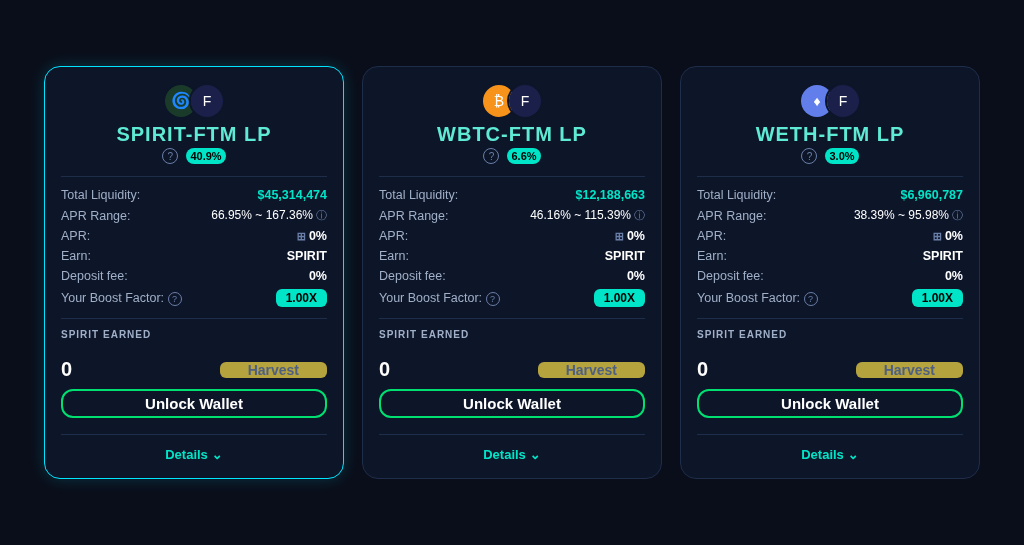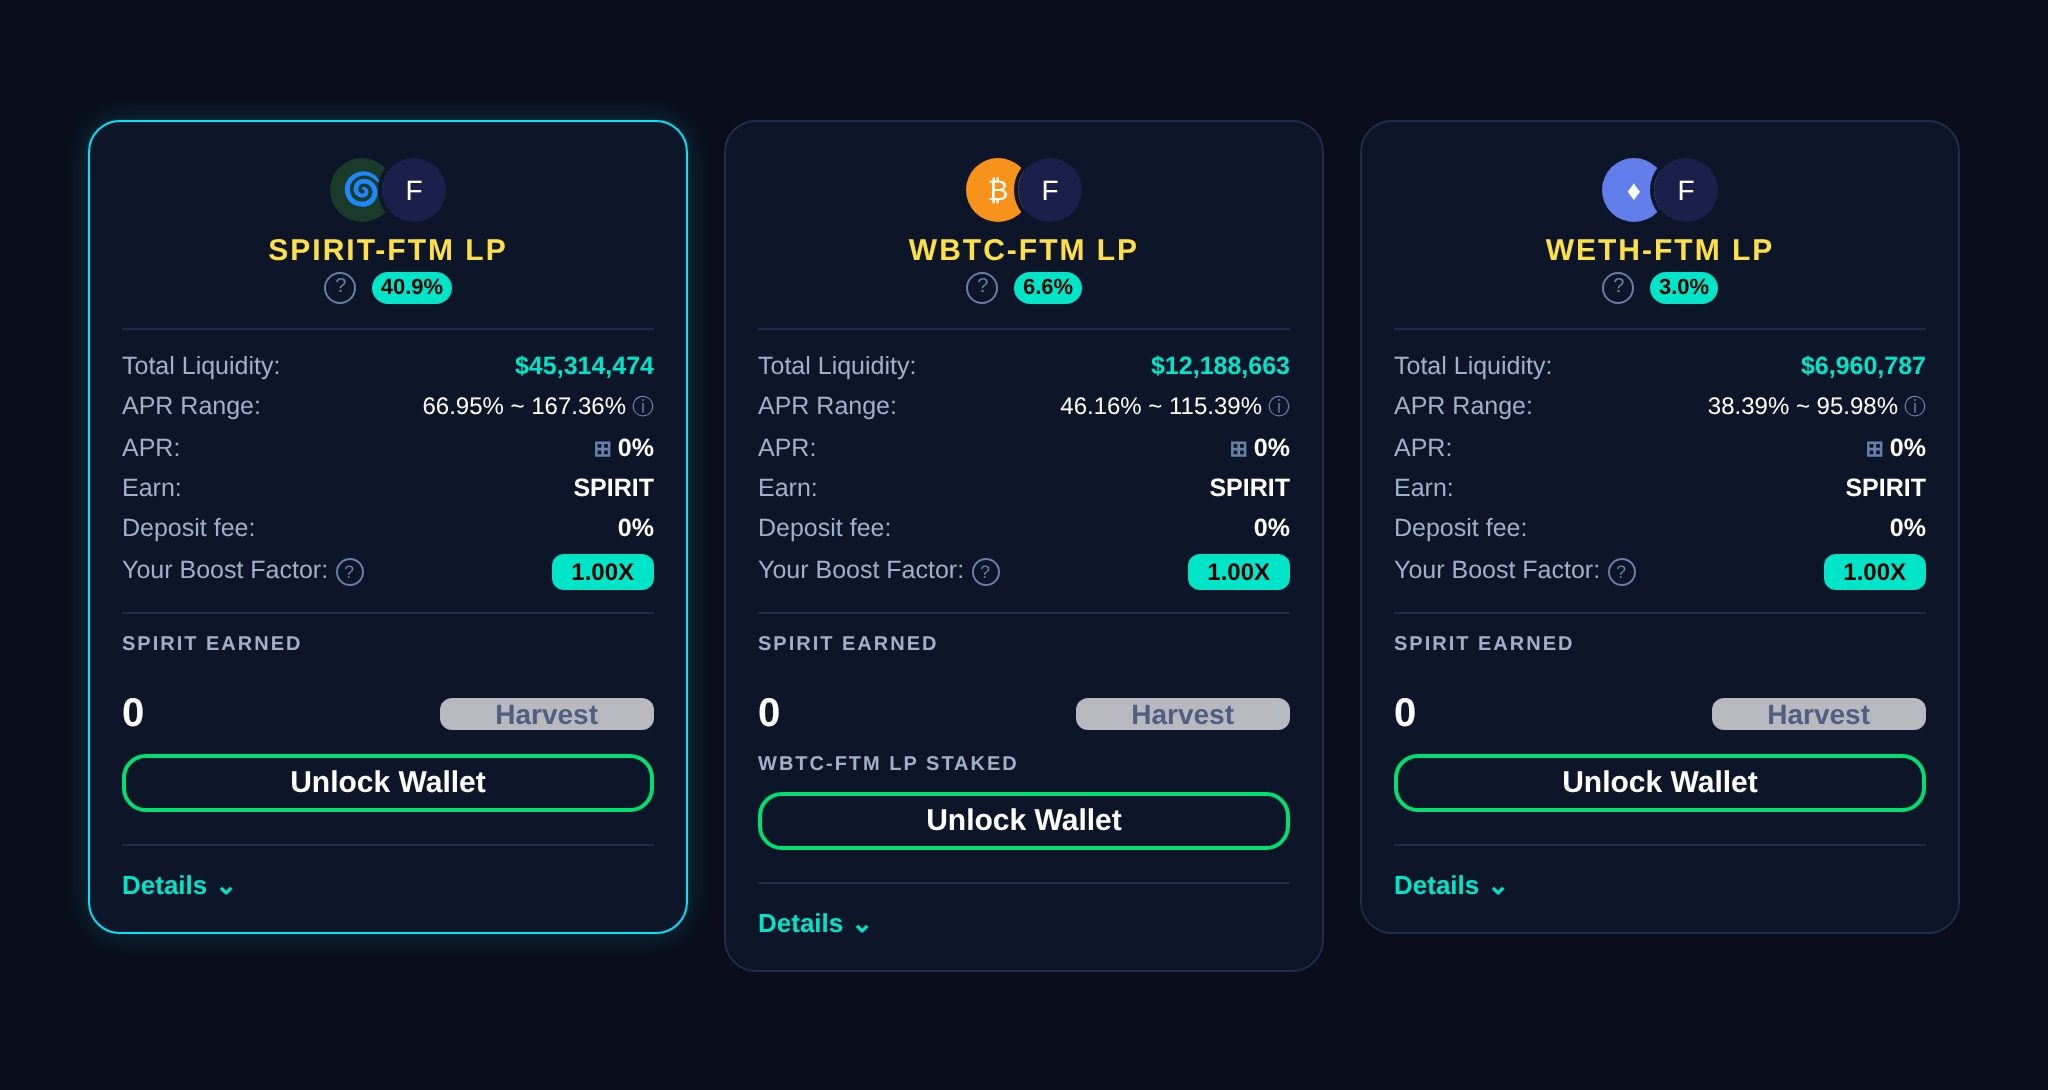--- a/index.html
+++ b/index.html
@@ -51,24 +51,24 @@
       display: flex;
       align-items: center;
       justify-content: center;
       font-size: 18px;
       border: 2px solid #0d1529;
     }
     .token-icon:nth-child(2) {
       margin-left: -10px;
     }
     .card-title {
-      font-size: 15px;
+      font-size: 20px;
       font-weight: 700;
       letter-spacing: 1px;
-      color: #fde047;
+      color: #5eead4;
       text-align: center;
     }
     .card-subtitle-row {
       display: flex;
       align-items: center;
       justify-content: center;
       gap: 8px;
       margin-top: 2px;
     }
     .help-icon {
@@ -150,21 +150,21 @@
       justify-content: space-between;
       align-items: center;
       margin-bottom: 8px;
     }
     .earned-value {
       font-size: 20px;
       font-weight: 700;
       color: #fff;
     }
     .harvest-btn {
-      background: #ffffff;
+      background: #fde047;
       color: #6a7fa8;
       border: none;
       border-radius: 6px;
       padding: 0 28px;
       font-size: 14px;
       font-weight: 600;
       cursor: not-allowed;
       opacity: 0.7;
     }
     .staked-label {
@@ -184,20 +184,21 @@
       padding: 4px;
       font-size: 15px;
       font-weight: 700;
       cursor: pointer;
       transition: background 0.2s;
       margin-bottom: 8px;
     }
     .details-link {
       display: flex;
       align-items: center;
+      justify-content: center;
       color: #00e5c8;
       font-size: 13px;
       font-weight: 600;
       cursor: pointer;
       padding-top: 4px;
       gap: 4px;
     }
   </style>
 </head>
 <body>
@@ -309,21 +310,20 @@
     <div class="info-row">
       <span class="info-label">Your Boost Factor: <span class="help-icon" style="display:inline-flex;width:14px;height:14px;font-size:9px;">?</span></span>
       <span class="boost-badge">1.00X</span>
     </div>
     <hr class="divider">
     <div class="section-label">SPIRIT EARNED</div>
     <div class="earned-row">
       <span class="earned-value">0</span>
       <button class="harvest-btn">Harvest</button>
     </div>
-    <div class="staked-label">WBTC-FTM LP STAKED</div>
     <button class="unlock-btn">Unlock Wallet</button>
     <hr class="divider">
     <div class="details-link">
       <span>Details</span>
       <span>⌄</span>
     </div>
   </div>
     <div class="card">
     <div class="card-header">
       <div class="token-icons">

